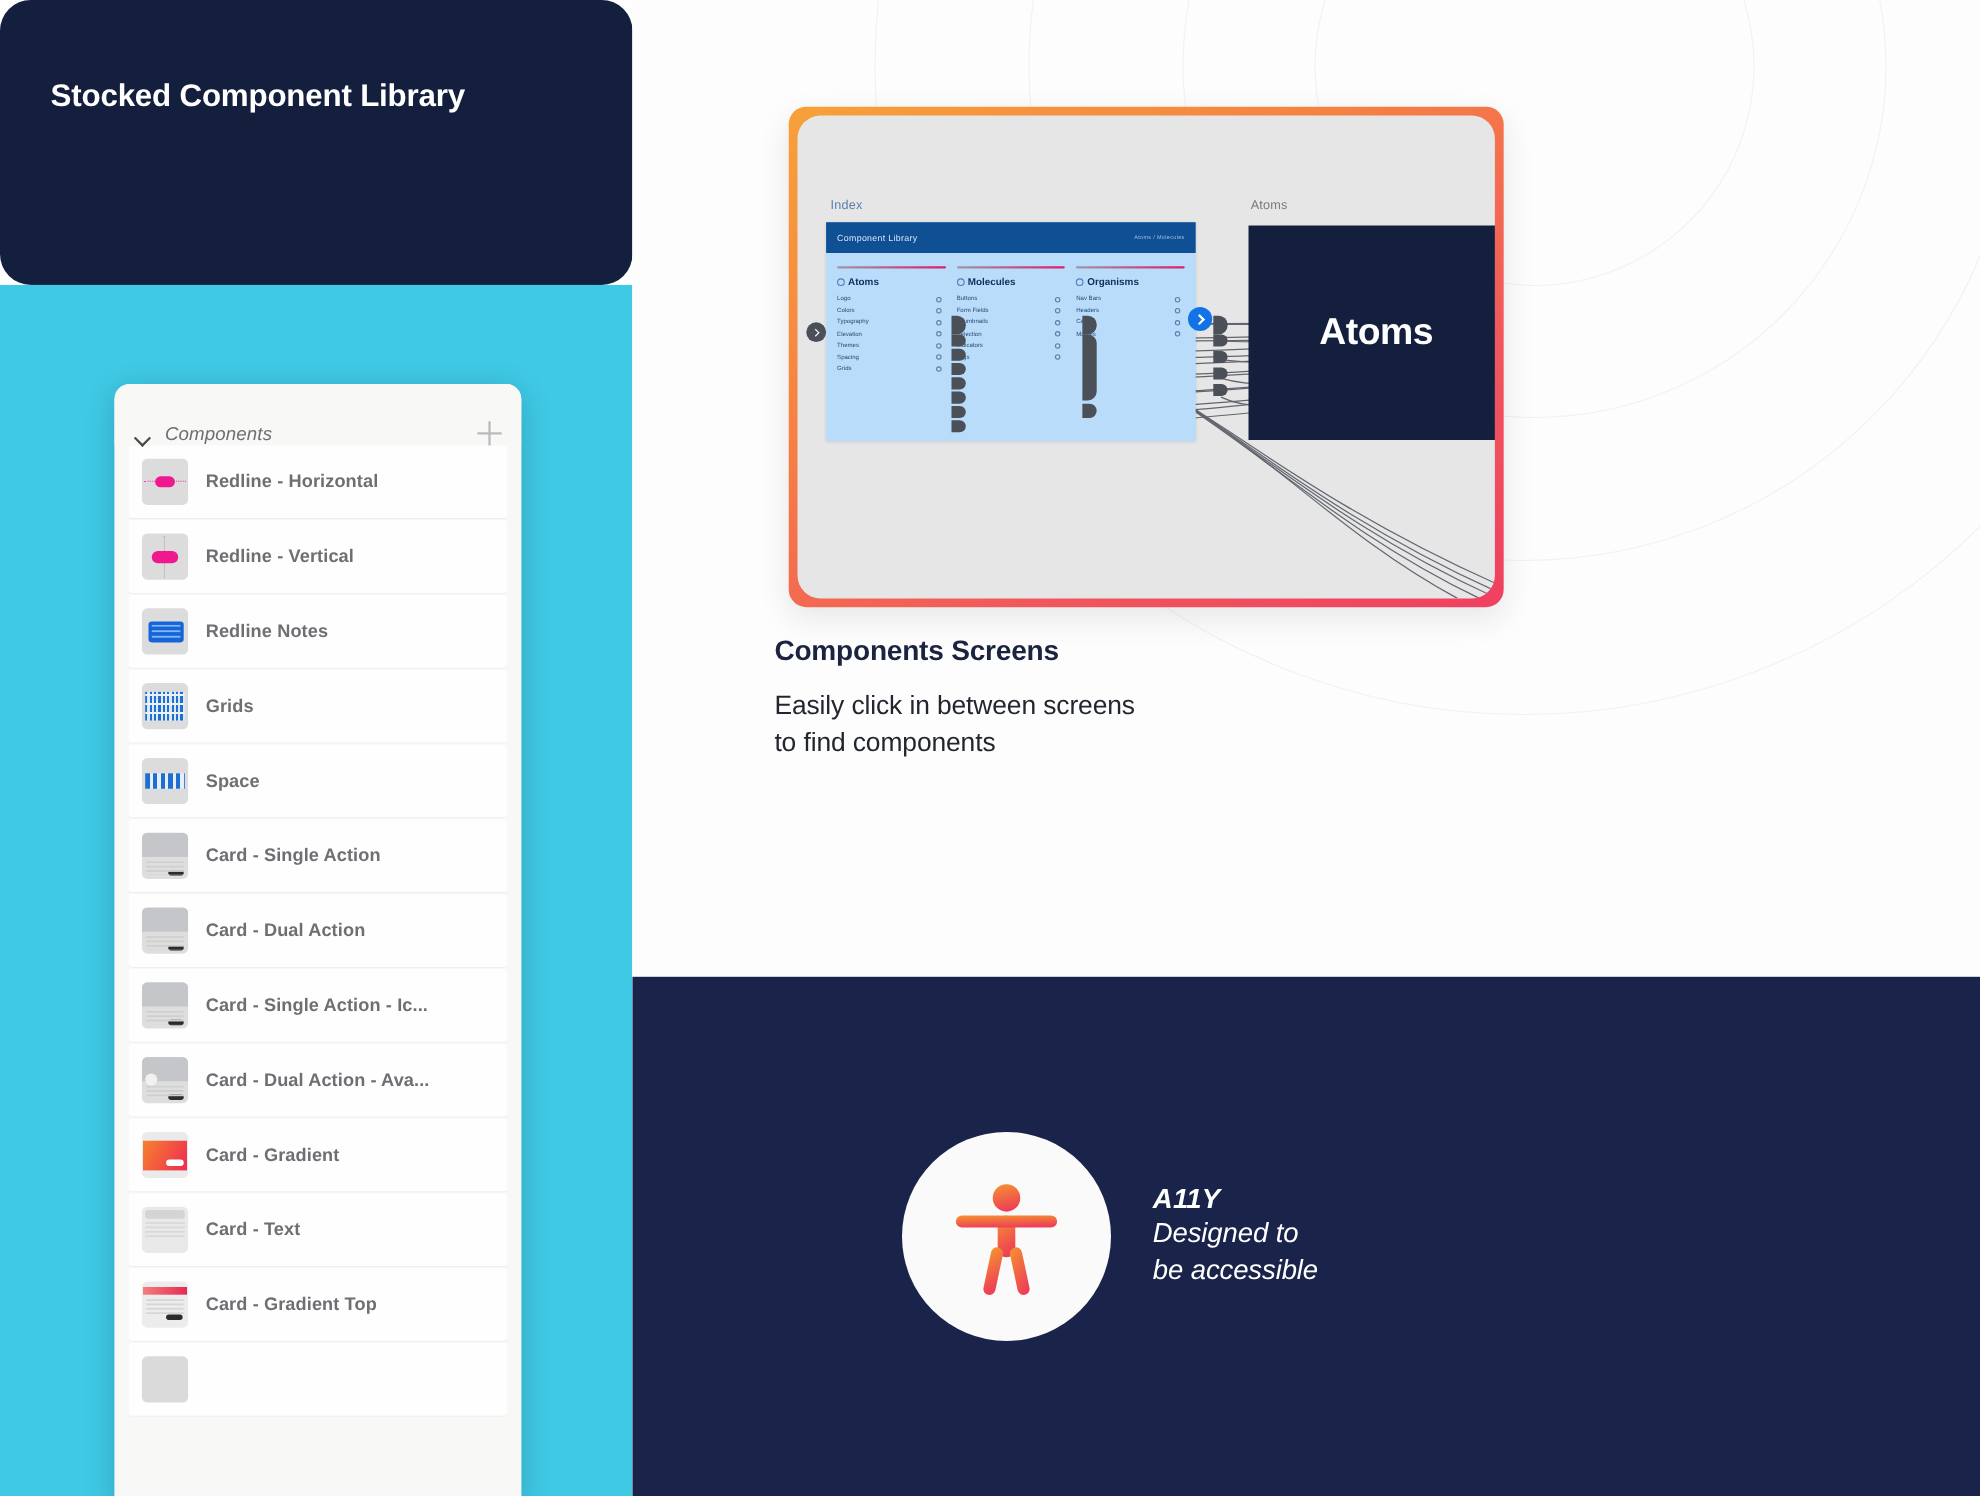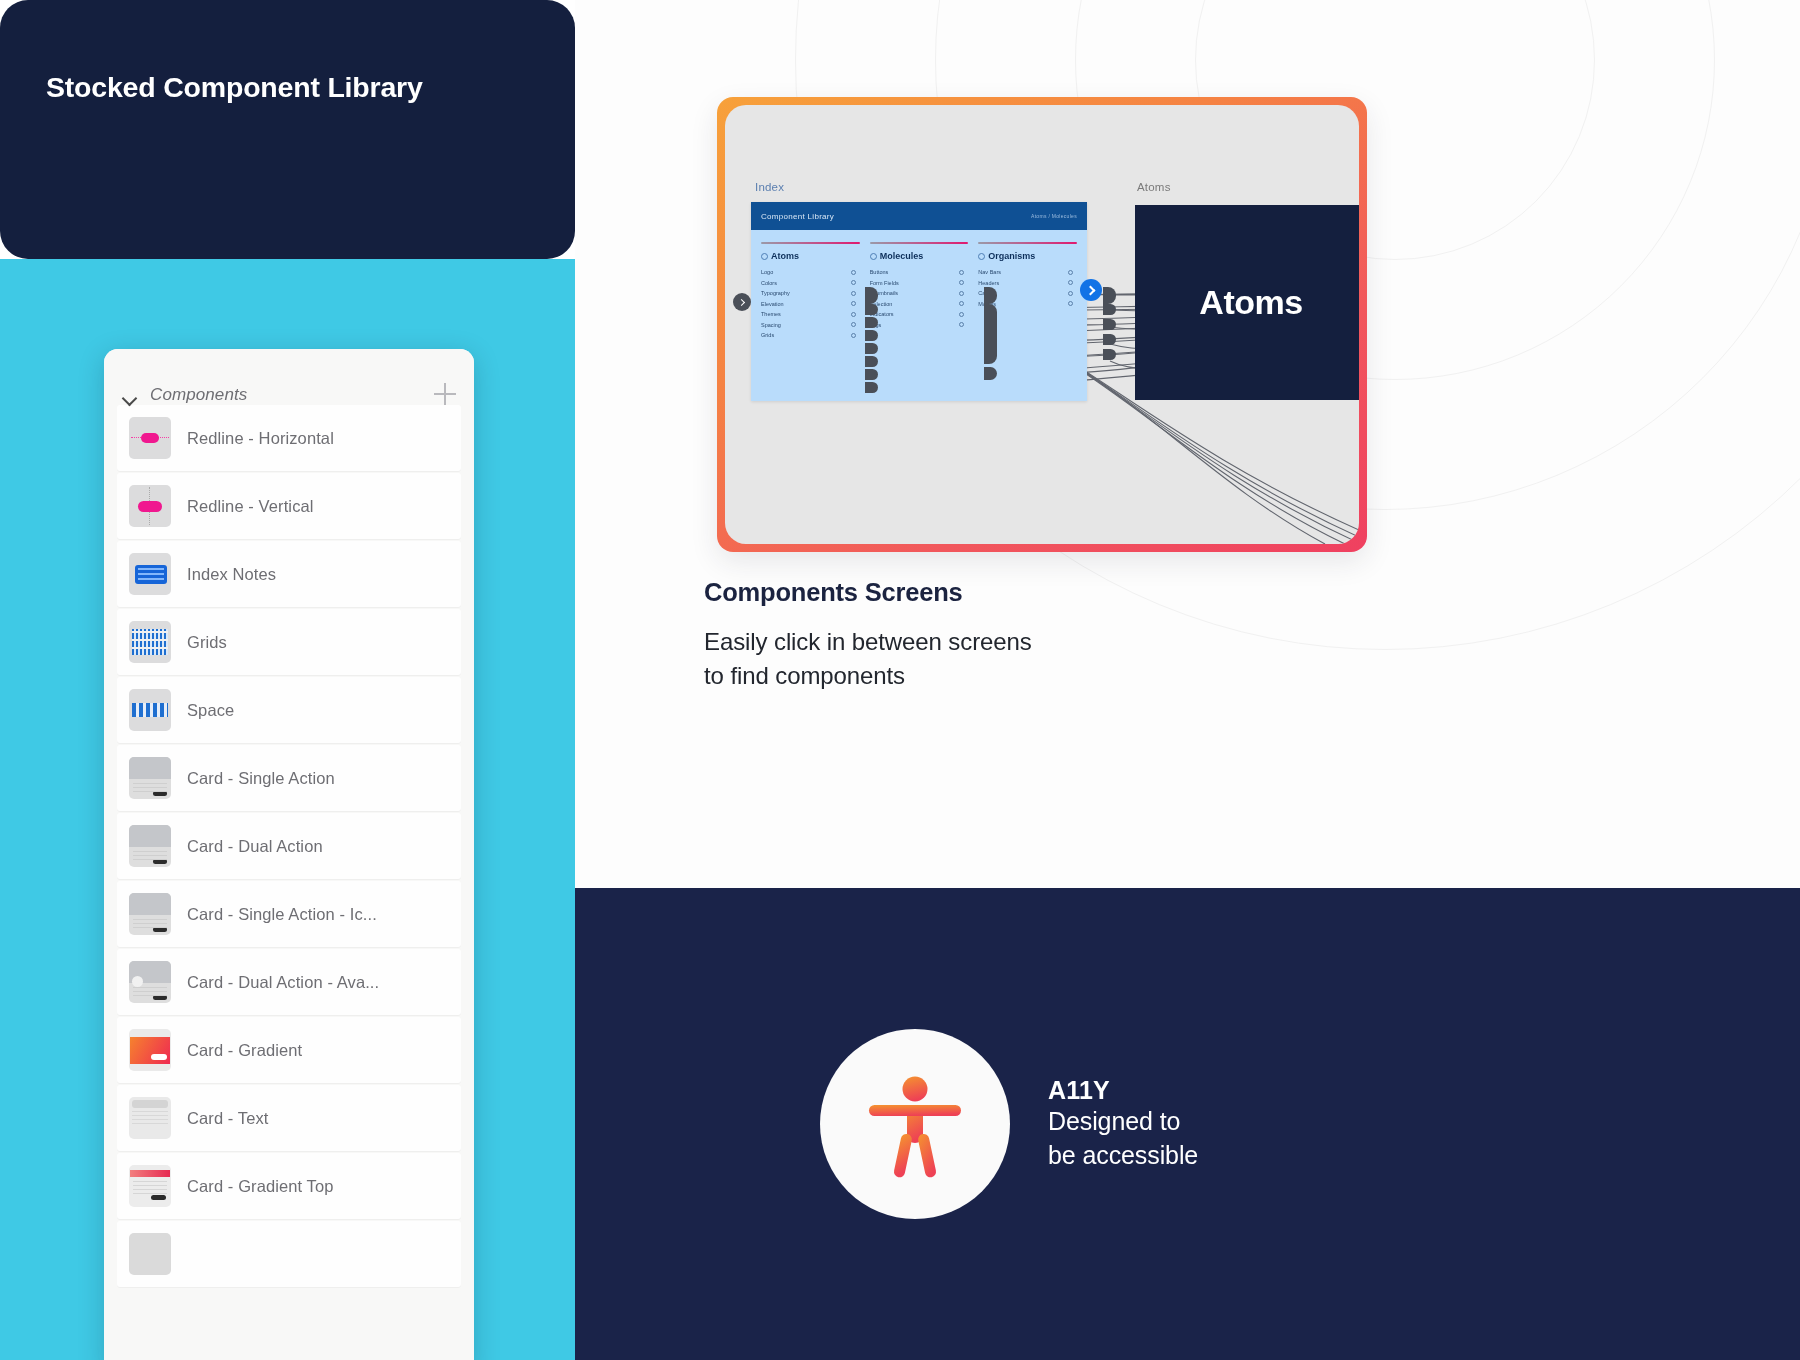--- a/index.html
+++ b/index.html
@@ -94,20 +94,21 @@
   }
   .thumb {
     width: 42px; height: 42px; flex: 0 0 auto;
     border-radius: 5px; background: #dcdcdd;
     position: relative; overflow: hidden;
   }
   .row-label {
     font-size: 16.5px; color: #6e6e73;
     white-space: nowrap; overflow: hidden;
     letter-spacing: .1px;
+    font-weight: bold;
   }
 
   
   .t-redline-h::before {
     content:""; position:absolute; left:2px; top:20px; right:2px; height:1px;
     border-top:1px dotted #f53fa6;
   }
   .t-redline-h::after {
     content:""; position:absolute; left:12px; top:16px;
     width:18px; height:10px; border-radius:6px;
@@ -339,21 +340,21 @@
   .a11y-wrap {
     position: absolute; left: 245px; top: 0;
     height: 472px; display: flex; align-items: center; gap: 38px;
   }
   .a11y-circle {
     width: 190px; height: 190px; border-radius: 50%;
     background: #fafafa; flex: 0 0 auto;
     display: flex; align-items: center; justify-content: center;
     position: relative;
   }
-  .a11y-text { color: #ffffff; }
+  .a11y-text { color: #ffffff; font-style: italic; }
   .a11y-title { font-size: 25px; font-weight: bold; letter-spacing: .2px; }
   .a11y-l1, .a11y-l2 {
     font-size: 25px; font-weight: 400; line-height: 1.33; letter-spacing: -0.1px;
   }
 </style>
 </head>
 <body>
 
 <div class="stage">
 
@@ -379,21 +380,21 @@
             <span class="row-label">Redline - Horizontal</span>
           </div>
 
           <div class="comp-row">
             <span class="thumb t-redline-v"></span>
             <span class="row-label">Redline - Vertical</span>
           </div>
 
           <div class="comp-row">
             <span class="thumb t-notes"></span>
-            <span class="row-label">Index Notes</span>
+            <span class="row-label">Redline Notes</span>
           </div>
 
           <div class="comp-row">
             <span class="thumb t-grids"></span>
             <span class="row-label">Grids</span>
           </div>
 
           <div class="comp-row">
             <span class="thumb t-space"></span>
             <span class="row-label">Space</span>

